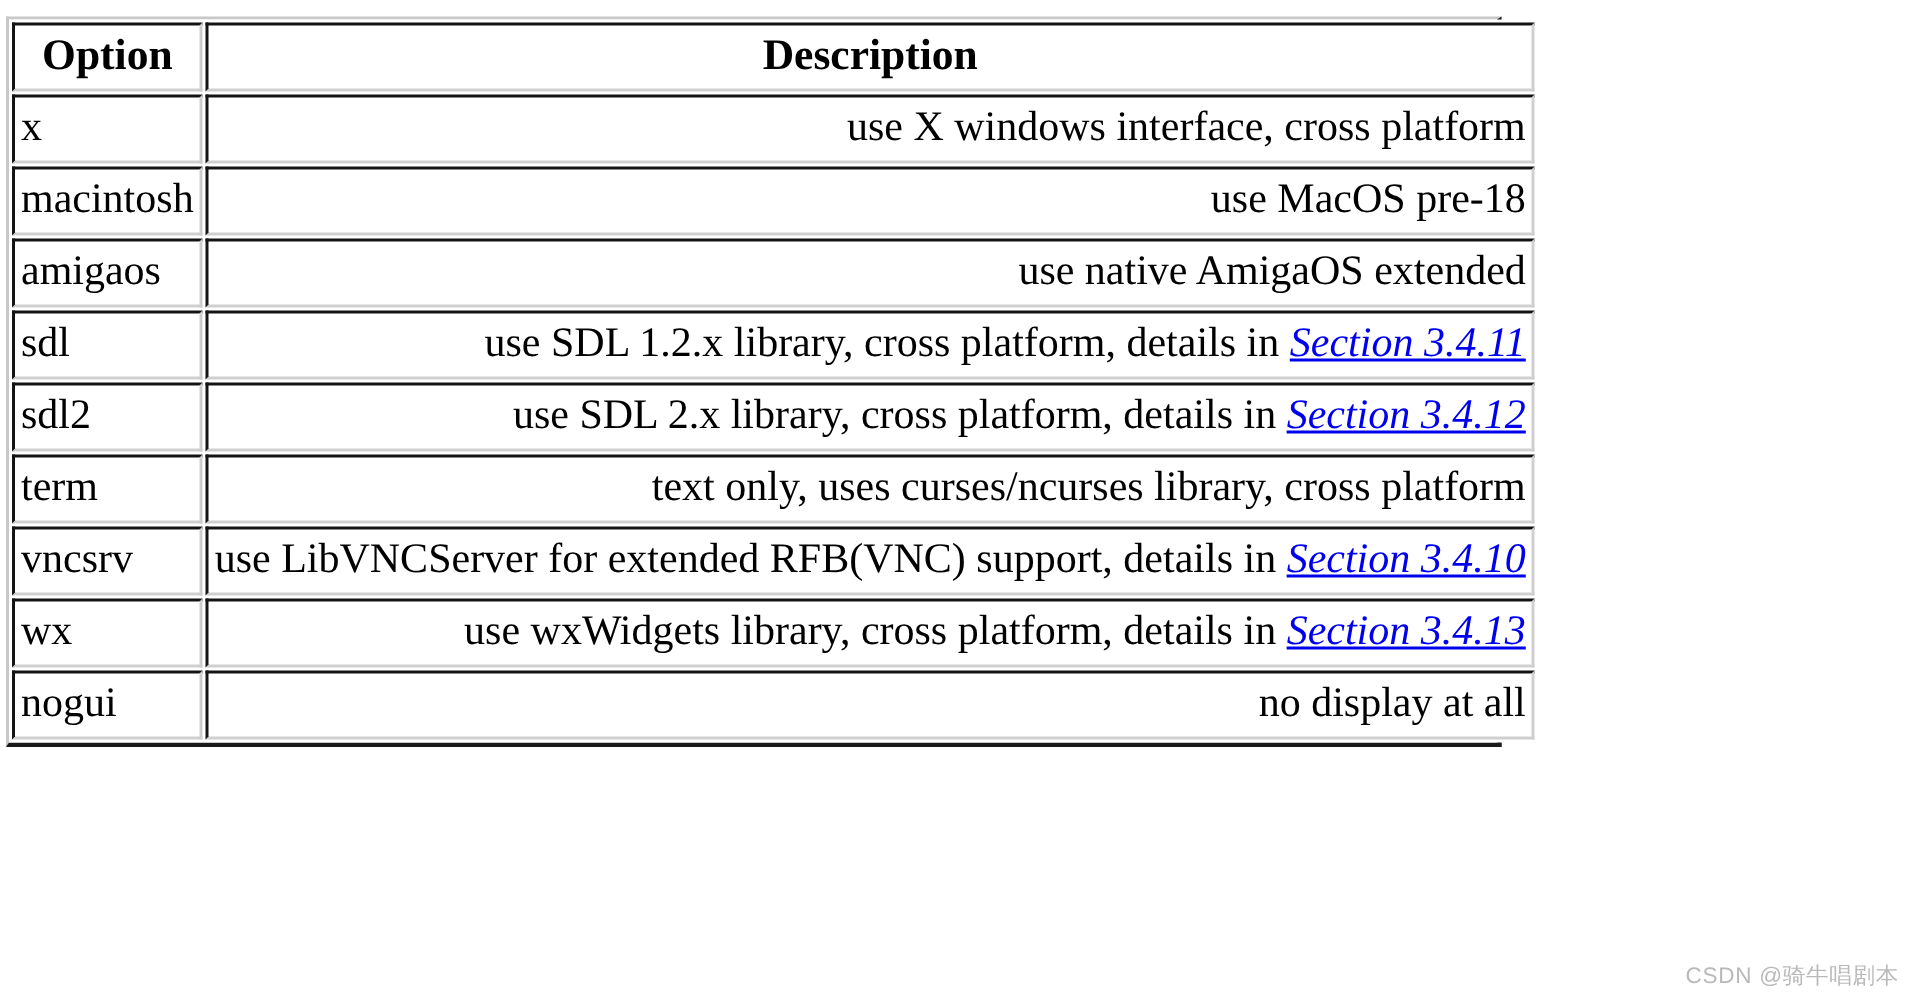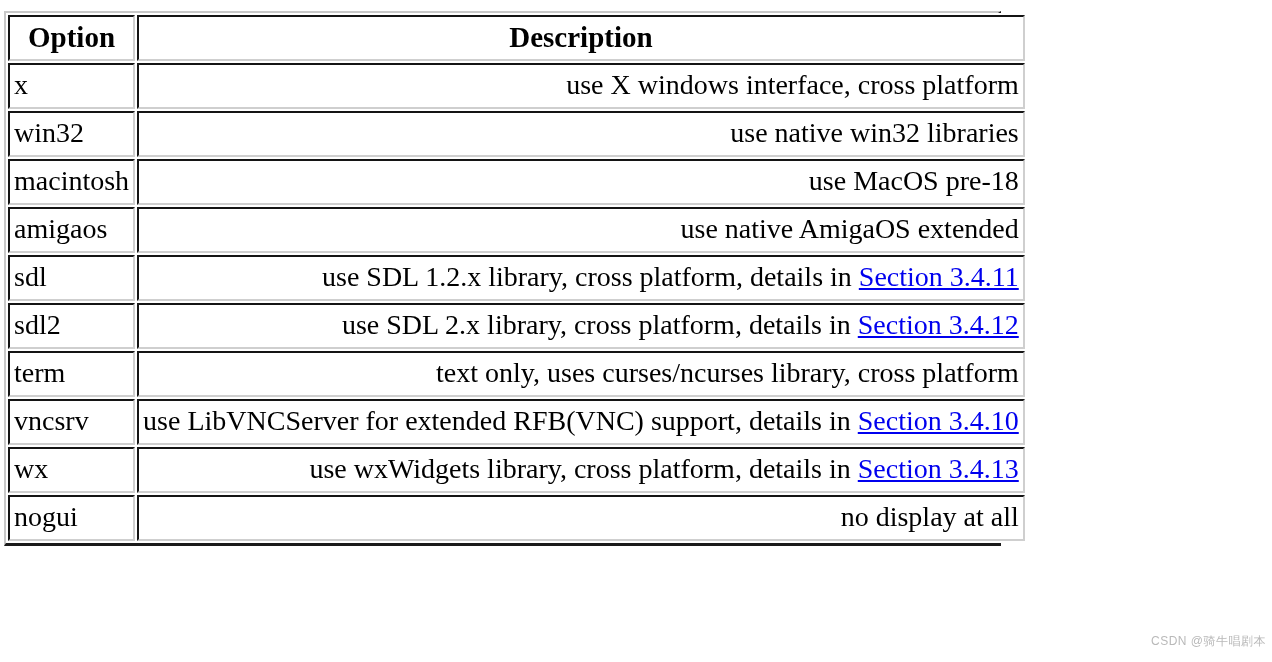--- a/index.html
+++ b/index.html
@@ -72,28 +72,29 @@
   }
 
   .cell-row {
     height: 44px;
   }
 
   a.sec-link {
     color: #0000ee;
     text-decoration: underline;
     cursor: pointer;
+    font-style: italic;
   }
 
   .watermark {
     position: absolute;
     right: 6px;
-    bottom: 12px;
+    bottom: 2px;
     font-family: "Liberation Sans", "DejaVu Sans", sans-serif;
-    font-size: 12px;
+    font-size: 15px;
     color: #b9b9b9;
     letter-spacing: 0.5px;
     white-space: nowrap;
     pointer-events: none;
   }
 </style>
 </head>
 <body>
 
 <div class="table-frame">
@@ -101,24 +102,20 @@
     <thead>
       <tr>
         <th class="col-option">Option</th>
         <th class="col-desc">Description</th>
       </tr>
     </thead>
     <tbody id="table-body">
         <tr class="cell-row">
           <td class="col-option">x</td>
           <td class="col-desc"><span>use X windows interface, cross platform</span></td>
-        </tr>
-        <tr class="cell-row">
-          <td class="col-option">win32</td>
-          <td class="col-desc"><span>use native win32 libraries</span></td>
         </tr>
         <tr class="cell-row">
           <td class="col-option">macintosh</td>
           <td class="col-desc"><span>use MacOS pre-18</span></td>
         </tr>
         <tr class="cell-row">
           <td class="col-option">amigaos</td>
           <td class="col-desc"><span>use native AmigaOS extended</span></td>
         </tr>
         <tr class="cell-row">

